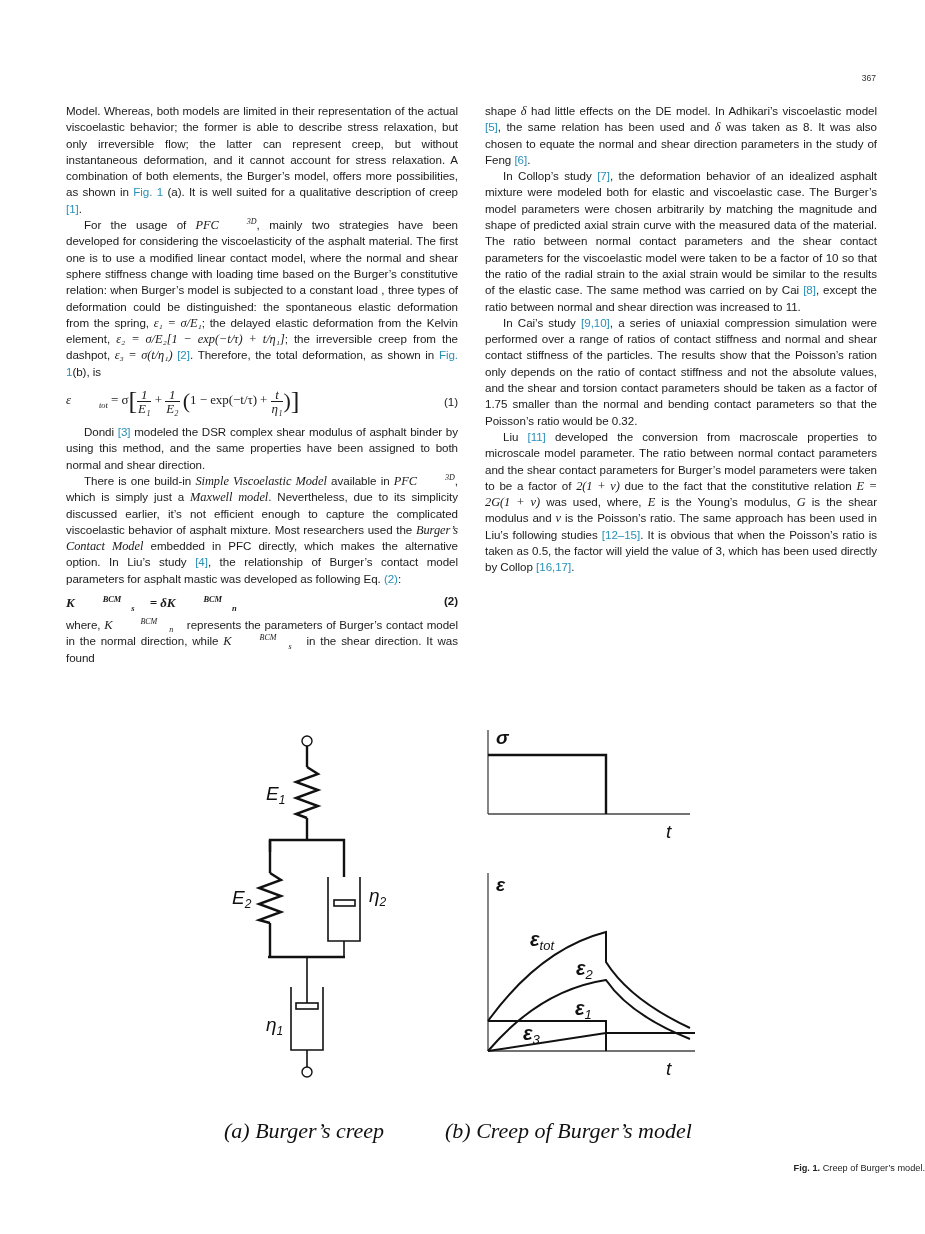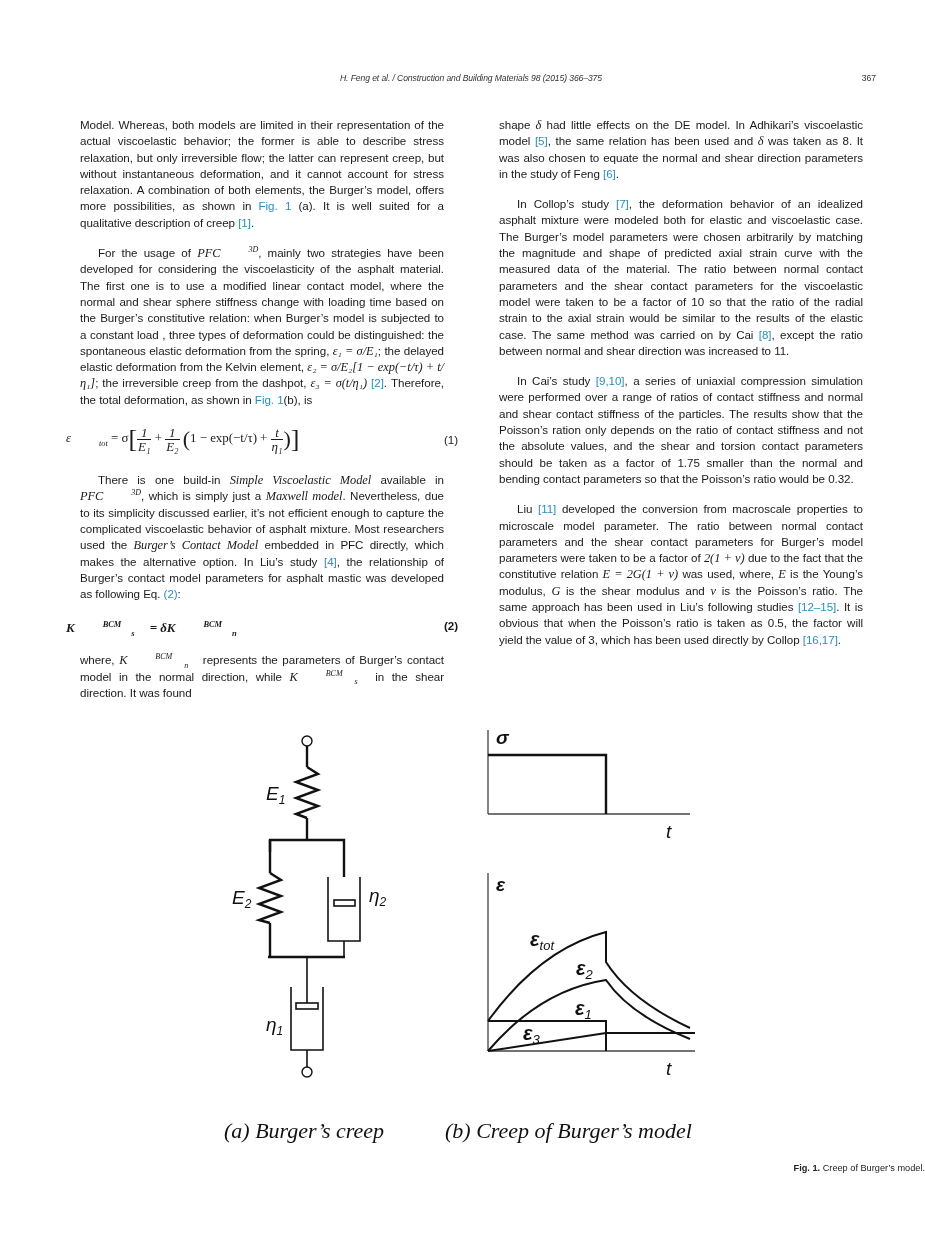--- a/index.html
+++ b/index.html
@@ -6,21 +6,21 @@
   body { width:925px; height:1234px; position:relative; overflow:hidden;
          font-family:"DejaVu Sans", sans-serif; color:#1a1a1a; }
   .header { position:absolute; top:73px; left:66px; width:810px; height:14px;
             font-family:"Liberation Sans", sans-serif; font-style:italic; font-size:8.6px; color:#333; }
   .header .journal { position:absolute; left:0; right:0; text-align:center; letter-spacing:-0.1px; }
   .header .pageno { position:absolute; right:0; font-style:normal; }
   .col { position:absolute; top:103px; width:392px; font-family:"Liberation Sans", sans-serif;
          font-size:11.6px; line-height:16.3px; text-align:justify; letter-spacing:-0.05px; }
   .col.left { left:66px; }
   .col.right { left:485px; }
-  .col p { margin:14px; }
+  .col p { margin:0; }
   .col p.ind { text-indent:18px; }
   .link { color:#2a8fb8; }
   i.v { font-family:"Liberation Serif", serif; font-style:italic; font-size:12.4px; }
   .eq { position:relative; height:36px; margin:4px 0 4px 0; font-family:"Liberation Serif", serif; font-size:13px; }
   .eq .body { position:absolute; left:0; top:4px; white-space:nowrap; }
   .eq .num { position:absolute; right:0; top:10px; font-family:"Liberation Sans", sans-serif; font-size:11.6px; }
   .eq2 { height:22px;font-weight:bold; }
   .eq2 .num { top:2px; }
   .frac { display:inline-block; vertical-align:middle; text-align:center; font-style:italic; line-height:13px; }
   .frac span { display:block; padding:0 1px; }
@@ -34,41 +34,43 @@
                font-style:italic; font-size:22px; color:#111; }
   .sublabels span { position:absolute; white-space:nowrap; }
   .caption { position:absolute; top:1163px; left:0; width:925px; text-align:right;
              font-family:"Liberation Sans", sans-serif; font-size:9.2px; color:#222; }
   .caption b { font-weight:bold; }
 </style>
 </head>
 <body>
 
 <div class="header">
-  <span class="journal">H. Feng et al. / Construction and Building Materials 98 (2015) 366–375</span>
   <span class="pageno">367</span>
 </div>
 
 <div class="col left">
   <p>
     <span>Model. Whereas, both models are limited in their representation of the actual viscoelastic behavior; the former is able to describe stress relaxation, but only irreversible flow; the latter can represent creep, but without instantaneous deformation, and it cannot account for stress relaxation. A combination of both elements, the Burger’s model, offers more possibilities, as shown in </span><span class="link">Fig. 1</span>
     <span>(a). It is well suited for a qualitative description of creep </span><span class="link">[1]</span><span>.</span>
   </p>
   <p class="ind">
     <span>For the usage of </span><i class="v"><span>PFC</span><sup>3D</sup></i><span>, mainly two strategies have been developed for considering the viscoelasticity of the asphalt material. The first one is to use a modified linear contact model, where the normal and shear sphere stiffness change with loading time based on the Burger’s constitutive relation: when Burger’s model is subjected to a constant load , three types of deformation could be distinguished: the spontaneous elastic deformation from the spring, </span><i class="v">ε₁ = σ/E₁</i><span>; the delayed elastic deformation from the Kelvin element, </span><i class="v">ε₂ = σ/E₂[1 − exp(−t/τ) + t/η₁]</i><span>; the irreversible creep from the dashpot, </span><i class="v">ε₃ = σ(t/η₁)</i><span> </span><span class="link">[2]</span><span>. Therefore, the total deformation, as shown in </span><span class="link">Fig. 1</span><span>(b), is</span>
   </p>
 
   <div class="eq">
     <div class="body">
       <i>ε</i><sub><i>tot</i></sub><span> = σ</span><span class="big">[</span><span class="frac"><span class="top">1</span><span>E₁</span></span><span> + </span><span class="frac"><span class="top">1</span><span>E₂</span></span>
       <span class="mid">(</span><span>1 − exp(−t/τ) + </span><span class="frac"><span class="top">t</span><span>η₁</span></span><span class="mid">)</span><span class="big">]</span>
     </div>
     <span class="num">(1)</span>
   </div>
 
+  <p class="ind">
+    <span>Dondi </span><span class="link">[3]</span><span> modeled the DSR complex shear modulus of asphalt binder by using this method, and the same properties have been assigned to both normal and shear direction.</span>
+  </p>
   <p class="ind">
     <span>There is one build-in </span><i class="v">Simple Viscoelastic Model</i><span> available in </span><i class="v"><span>PFC</span><sup>3D</sup></i><span>, which is simply just a </span><i class="v">Maxwell model</i><span>. Nevertheless, due to its simplicity discussed earlier, it’s not efficient enough to capture the complicated viscoelastic behavior of asphalt mixture. Most researchers used the </span><i class="v">Burger’s Contact Model</i><span> embedded in PFC directly, which makes the alternative option. In Liu’s study </span><span class="link">[4]</span><span>, the relationship of Burger’s contact model parameters for asphalt mastic was developed as following Eq. </span><span class="link">(2)</span><span>:</span>
   </p>
 
   <div class="eq eq2">
     <div class="body">
       <i>K</i><sup><i>BCM</i></sup><sub style="margin-left:-18px"><i>s</i></sub><span style="margin-left:12px"></span><i> = δK</i><sup><i>BCM</i></sup><sub style="margin-left:-18px"><i>n</i></sub>
     </div>
     <span class="num">(2)</span>
   </div>

